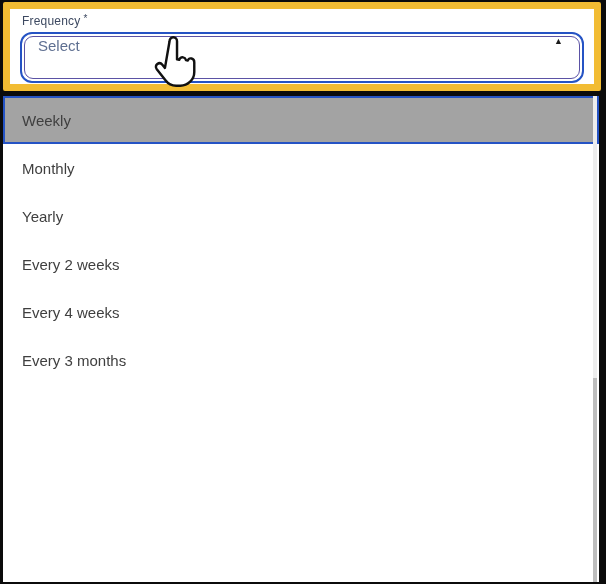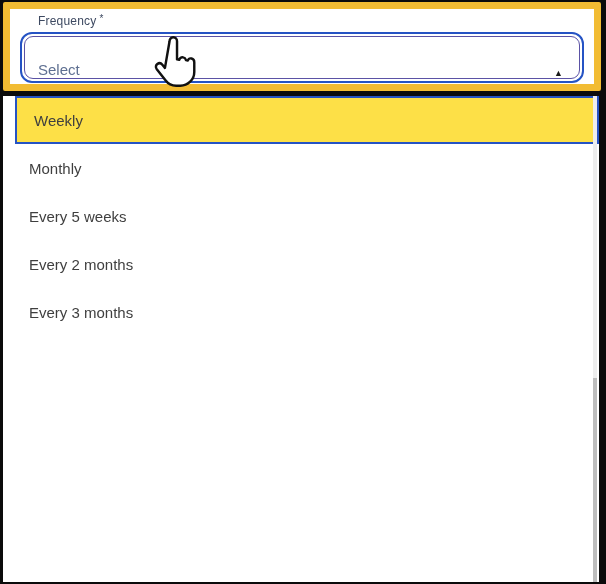--- a/index.html
+++ b/index.html
@@ -16,21 +16,21 @@
     position: absolute;
     left: 3px; top: 2px;
     width: 598px; height: 89px;
     box-sizing: border-box;
     border: 7px solid #F2BC33;
     border-radius: 2px;
     background: #ffffff;
   }
 
   .field-label {
-    margin: 4px 0 0 28px;
+    margin: 4px 0 0 12px;
     font-size: 12px;
     letter-spacing: 0.2px;
     color: #3D4961;
   }
   .required-marker {
     font-size: 10px;
     vertical-align: 3px;
     margin-left: 3px;
     color: #3D4961;
   }
@@ -46,21 +46,21 @@
     background: #ffffff;
     cursor: pointer;
   }
   .select-inner {
     position: absolute;
     inset: 2px;
     box-sizing: border-box;
     border: 1px solid #5B52A5;
     border-radius: 9px;
     display: flex;
-    align-items: flex-end;
+    align-items: flex-start;
     justify-content: space-between;
     padding: 0 16px 0 13px;
     background: #ffffff;
   }
   .select-value {
     font-size: 15px;
     color: #5E6F91;
   }
   .collapse-icon {
     font-size: 9px;
@@ -83,31 +83,30 @@
     left: 3px; top: 96px;
     width: 596px; height: 486px;
     background: #ffffff;
     box-sizing: border-box;
   }
   .option {
     height: 48px;
     box-sizing: border-box;
     display: flex;
     align-items: center;
-    padding-left: 26px;
+    padding-left: 19px;
     font-size: 15px;
     color: #3F3F3F;
     background: #ffffff;
     cursor: pointer;
   }
   .option.highlighted {
-    background: #fde047;
+    background: #a3a3a3;
     border: 2px solid #2553C4;
     padding-left: 17px;
-    margin-left: 12px;
   }
 
   
   .scroll-track {
     position: absolute;
     right: 2px; top: 0; bottom: 0;
     width: 4px;
     background: #ededed;
   }
   .scroll-thumb {
@@ -151,19 +150,20 @@
            L4.6 23.4
            C3.8 22.3 4.0 20.8 5.1 20.0
            C6.2 19.2 7.7 19.4 8.6 20.5
            L10.4 22.7
            Z" fill="#ffffff" stroke="#111111" stroke-width="1.7" stroke-linejoin="round"></path>
 </svg>
 
 <div class="dropdown">
   <div class="option highlighted">Weekly</div>
   <div class="option">Monthly</div>
-  <div class="option">Every 5 weeks</div>
-  <div class="option">Every 2 months</div>
+  <div class="option">Yearly</div>
+  <div class="option">Every 2 weeks</div>
+  <div class="option">Every 4 weeks</div>
   <div class="option">Every 3 months</div>
 
   <div class="scroll-track"></div>
   <div class="scroll-thumb"></div>
 </div>
 
 </body></html>

